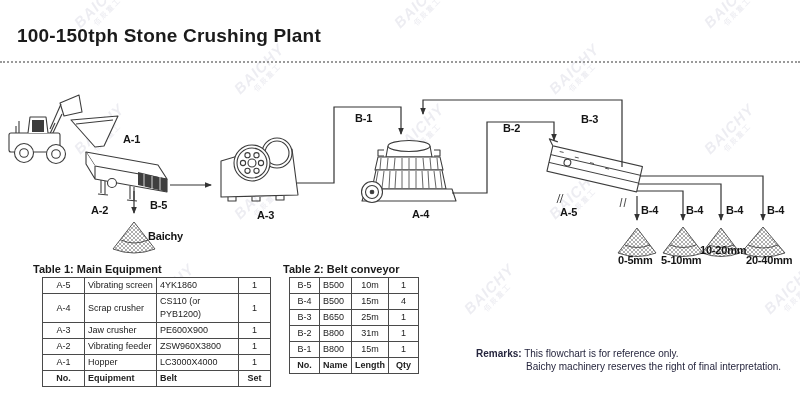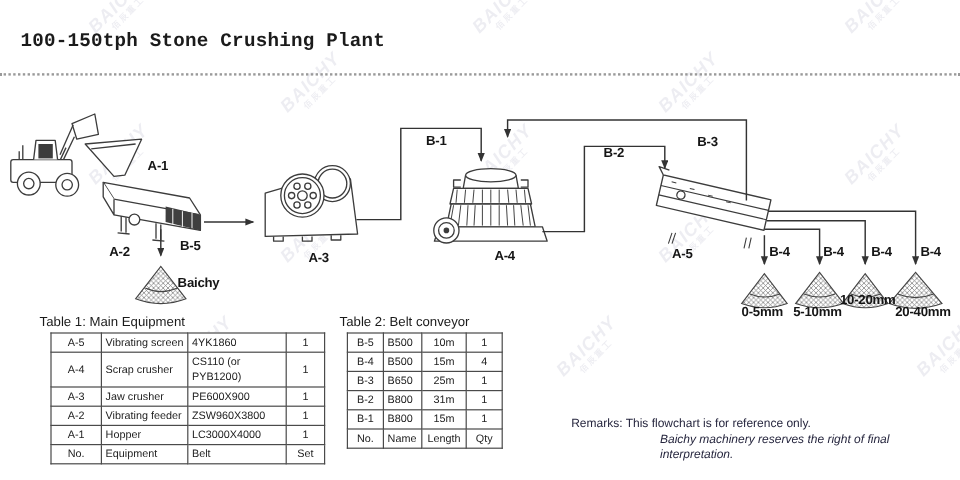--- a/index.html
+++ b/index.html
@@ -8,36 +8,36 @@
     position:relative; width:800px; height:400px; background:#ffffff;
     font-family:"Liberation Sans", sans-serif; color:#1c1c1c; overflow:hidden;
   }
   .abs { position:absolute; }
   
   .wm { position:absolute; transform:rotate(-45deg); color:rgba(90,90,140,0.11);
         text-align:center; line-height:1.05; pointer-events:none; }
   .wm .b { font-size:15px; font-weight:bold; font-style:italic; letter-spacing:1px; display:block; }
   .wm .s { font-size:7px; font-weight:bold; display:block; letter-spacing:2px; }
   
-  .page-title { left:17px; top:25px; font-size:16px; font-weight:bold; color:#1b1b1b; letter-spacing:0.2px;font-family:Liberation Mono, monospace; }
+  .page-title { left:17px; top:25px; font-size:19px; font-weight:bold; color:#1b1b1b; letter-spacing:0.2px; }
   .rule { left:0; top:61px; width:800px; border-top:2px dotted #9a9a9a; }
   
   .lbl { position:absolute; font-size:11px; font-weight:bold; color:#151515; white-space:nowrap; letter-spacing:-0.2px; }
   
-  .tbl-title { position:absolute; font-size:11px; font-weight:normal; color:#1a1a1a; }
+  .tbl-title { position:absolute; font-size:11px; font-weight:bold; color:#1a1a1a; }
   table.tbl { position:absolute; border-collapse:collapse; background:#fff; }
   table.tbl td { border:1px solid #4a4a4a; font-size:9px; color:#222;
                  height:14px; line-height:13px; padding:1px 3px; vertical-align:middle; }
-  table.tbl tr:last-child td { font-weight:normal; }
+  table.tbl tr:last-child td { font-weight:bold; }
   td.c { text-align:center; }
   td.l { text-align:left; }
   
   .remarks { position:absolute; left:476px; top:347px; font-size:10px; color:#26263e; line-height:13px; }
-  .remarks .rl { font-weight:normal; }
-  .remarks .ind { margin-left:74px;font-style:italic; }
+  .remarks .rl { font-weight:bold; }
+  .remarks .ind { margin-left:50px; }
   svg.flow { position:absolute; left:0; top:0; pointer-events:none; }
 </style>
 </head>
 <body>
 
 <div class="wm" style="left:70px;top:-6px">
     <span class="b">BAICHY</span>
     <span class="s">佰辰重工</span>
   </div>
 <div class="wm" style="left:390px;top:-6px">

